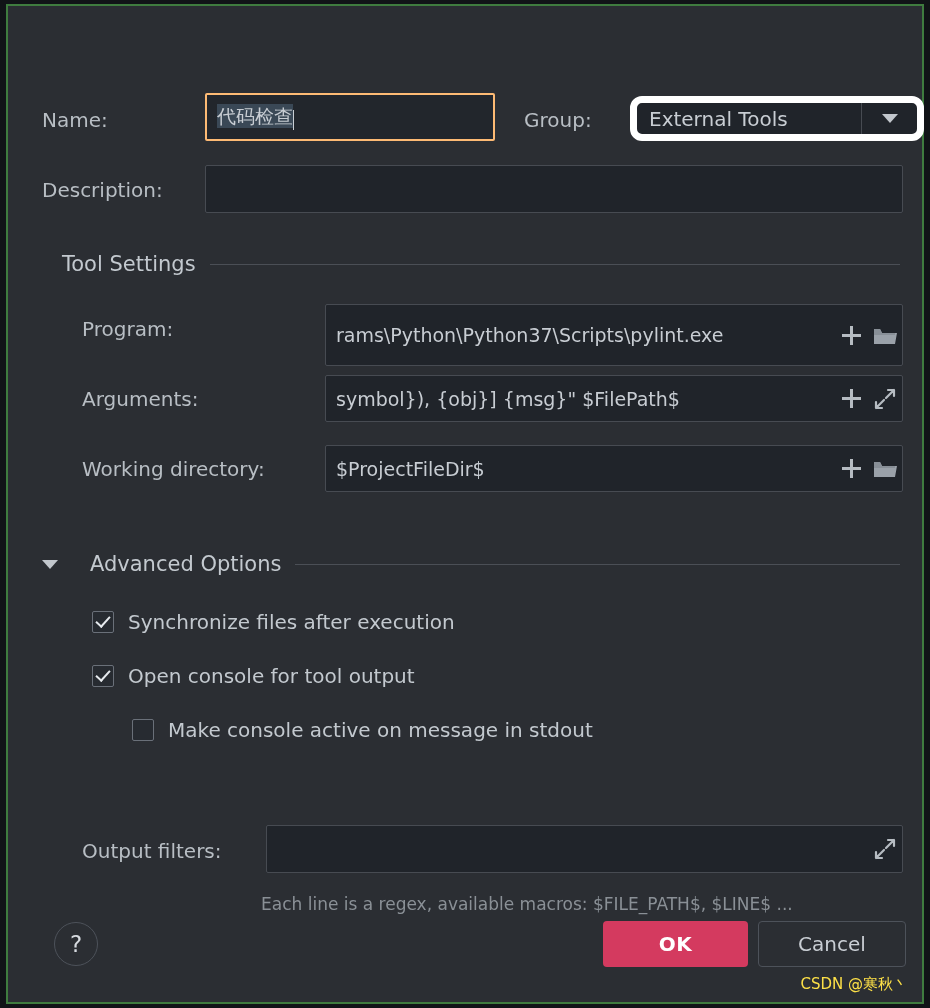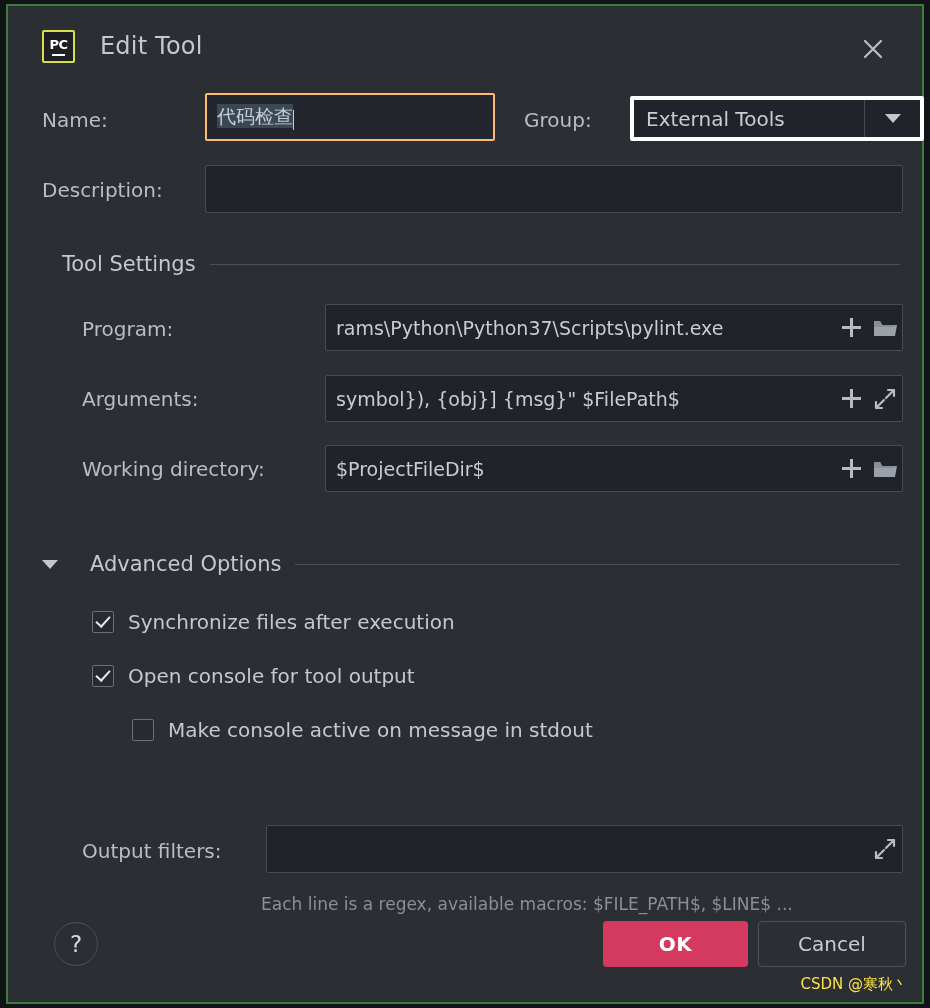--- a/index.html
+++ b/index.html
@@ -109,22 +109,22 @@
     width: 1px; height: 22px;
     background: #c8cdd3;
     vertical-align: middle;
     position: relative; top: 3px;
   }
 
   
   .combo {
     position: absolute;
     background: #20242a;
-    border: 4px solid #ffffff;
-    border-radius: 2px;
+    border: 7px solid #ffffff;
+    border-radius: 12px;
     display: flex;
     align-items: stretch;
     gap: 36px;
   }
   .combo .cval {
     flex: 1;
     display: flex; align-items: center;
     font-size: 20px;
     color: #c8cdd3;
     padding: 0 12px;
@@ -266,32 +266,20 @@
     white-space: nowrap;
   }
 </style>
 </head>
 <body>
 
 <div id="root">
   <div class="dialog">
     <div class="dialog-inner">
 
-      <div class="titlebar">
-        <div class="pc-icon">
-          <span>PC</span>
-          <span class="pc-underline"></span>
-        </div>
-        <div class="title-text">Edit Tool</div>
-        <div class="close-btn">
-          <svg width="22" height="22" viewBox="0 0 22 22" aria-hidden="true">
-            <path d="M3 3 L19 19 M19 3 L3 19" stroke="#b9bfc5" stroke-width="2.2" fill="none" stroke-linecap="round"></path>
-          </svg>
-        </div>
-      </div>
 
       <div class="lbl" style="left:24px; top:96px;">Name:</div>
       <div class="field focused" style="left:187px; top:81px; width:290px; height:48px;">
         <div class="ftext"><span class="sel-text">代码检查</span><span class="caret"></span></div>
       </div>
 
       <div class="lbl" style="left:506px; top:96px;">Group:</div>
       <div class="combo" style="left:612px; top:84px; width:294px; height:45px;">
         <div class="cval">External Tools</div>
         <div class="carrow">
@@ -303,21 +291,21 @@
       <div class="field" style="left:187px; top:153px; width:698px; height:48px;">
         <div class="ftext" title=""></div>
       </div>
 
       <div class="section" style="top:240px;">
         <span class="stitle">Tool Settings</span>
         <span class="sline"></span>
       </div>
 
       <div class="lbl" style="left:64px; top:305px;">Program:</div>
-      <div class="field" style="left:307px; top:292px; width:578px; height:47px;">
+      <div class="field" style="left:307px; top:292px; width:578px; height:62px;">
         <div class="ftext" style="text-align:left;">rams\Python\Python37\Scripts\pylint.exe</div>
         <div class="ficon">
             <span class="plus"></span>
           </div>
         <div class="ficon">
           <svg width="25" height="21" viewBox="0 0 25 21" aria-hidden="true">
             <path d="M1 4 L1 19 L22 19 L24 8 L9 8 L7 4 Z" fill="#9aa1a9"></path>
             <path d="M1 4 L7 4 L9 8 L22 8 L22 10 L1 10 Z" fill="#888f97"></path>
           </svg>
         </div>

